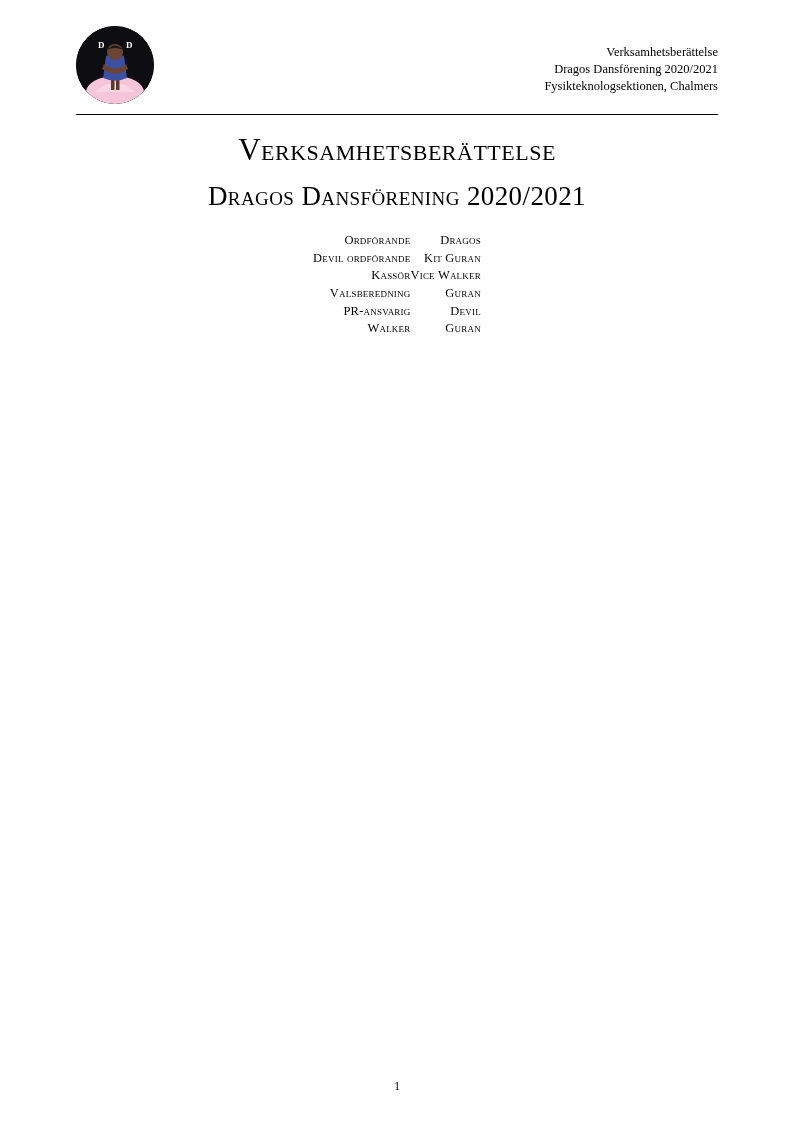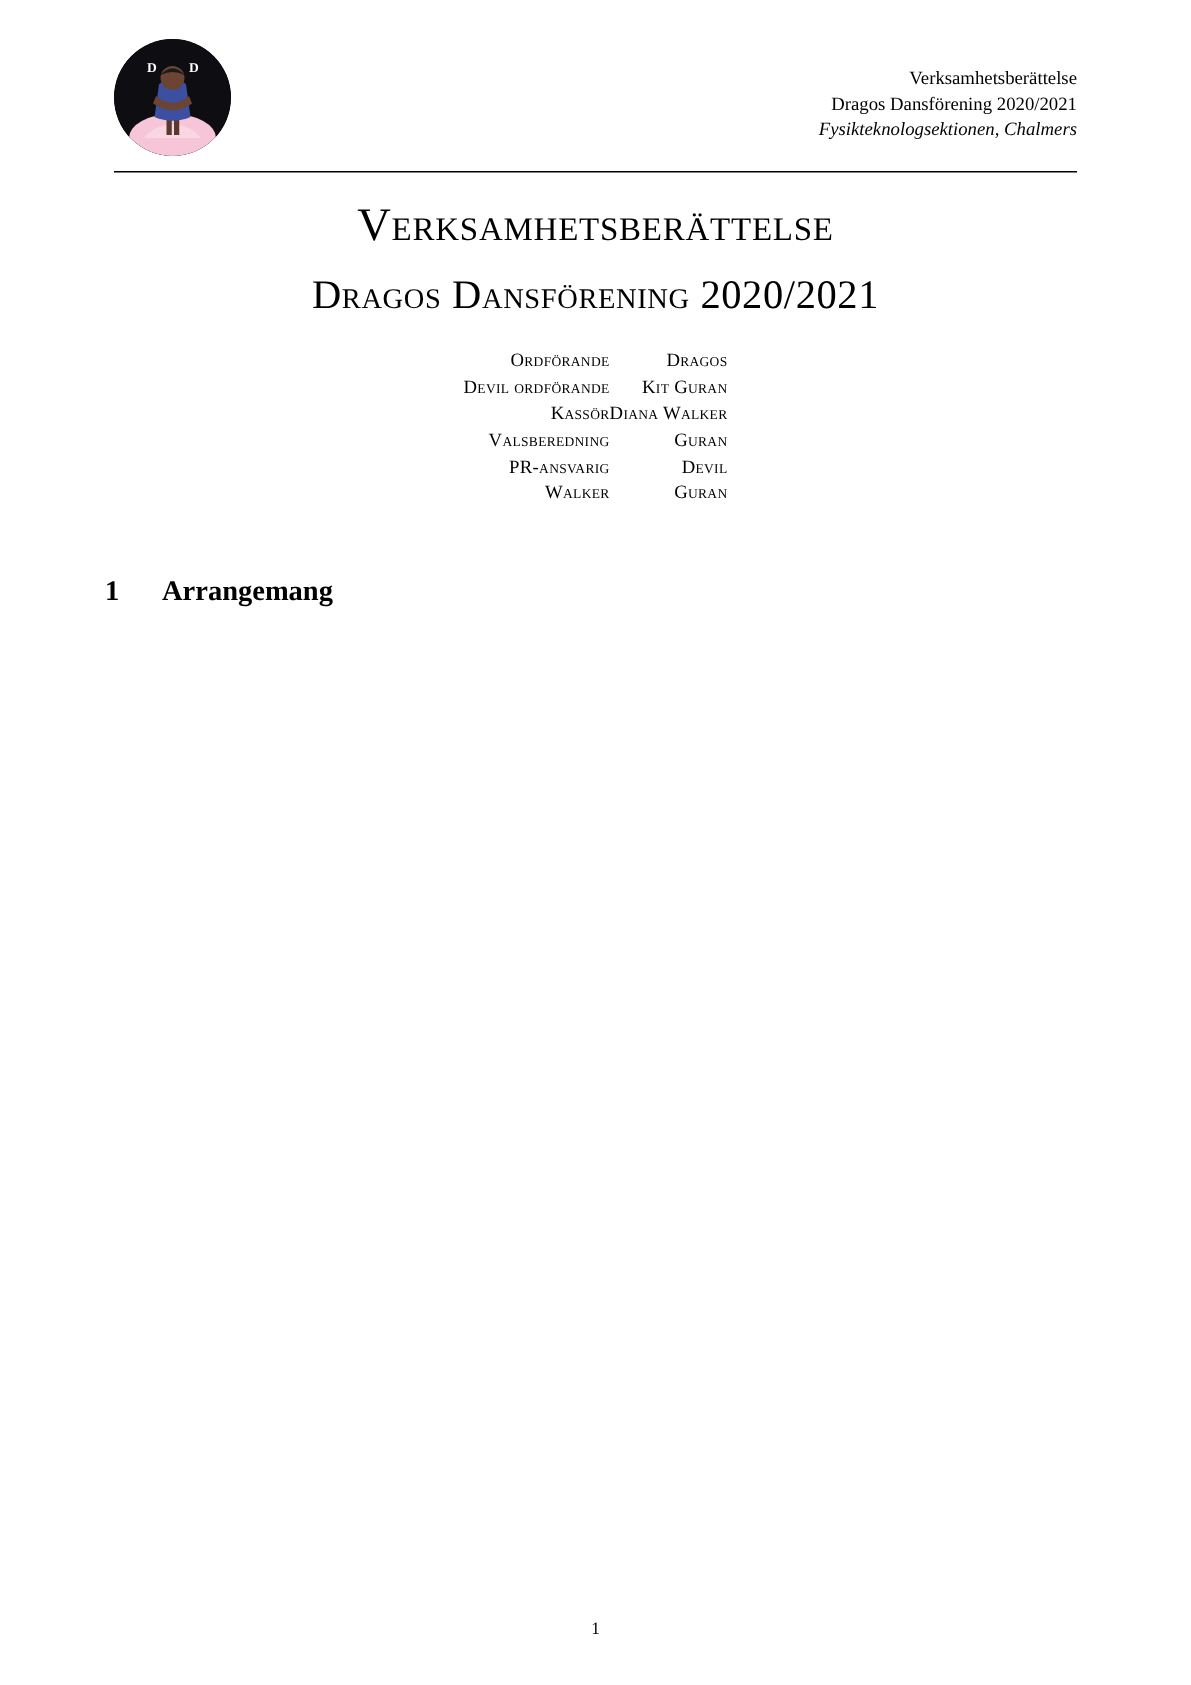--- a/index.html
+++ b/index.html
@@ -46,21 +46,20 @@
 
   .header-lines {
     position: absolute;
     right: 0;
     top: 18px;
     text-align: right;
     line-height: 1.35;
     font-size: 12.5px;
   }
   .header-lines .l3 {
-    font-style: italic;
   }
 
   .rule {
     position: absolute;
     left: 76px;
     top: 114px;
     width: 642px;
     height: 1px;
     background: #000000;
   }
@@ -200,41 +199,36 @@
         <tr>
           <td class="role">Ordförande</td>
           <td class="person">Dragos</td>
         </tr>
         <tr>
           <td class="role">Devil ordförande</td>
           <td class="person">Kit Guran</td>
         </tr>
         <tr>
           <td class="role">Kassör</td>
-          <td class="person">Diana Walker</td>
+          <td class="person">Vice Walker</td>
         </tr>
         <tr>
           <td class="role">Valsberedning</td>
           <td class="person">Guran</td>
         </tr>
         <tr>
           <td class="role">PR-ansvarig</td>
           <td class="person">Devil</td>
         </tr>
         <tr>
           <td class="role">Walker</td>
           <td class="person">Guran</td>
         </tr>
       </tbody>
     </table>
   </div>
 
-  <div class="section">
-    <div class="section-heading">
-      <span class="section-num">1</span><span>Arrangemang</span>
-    </div>
-  </div>
 
   <div class="footer">
     <span>1</span>
   </div>
 
 </div>
 
 </body></html>

